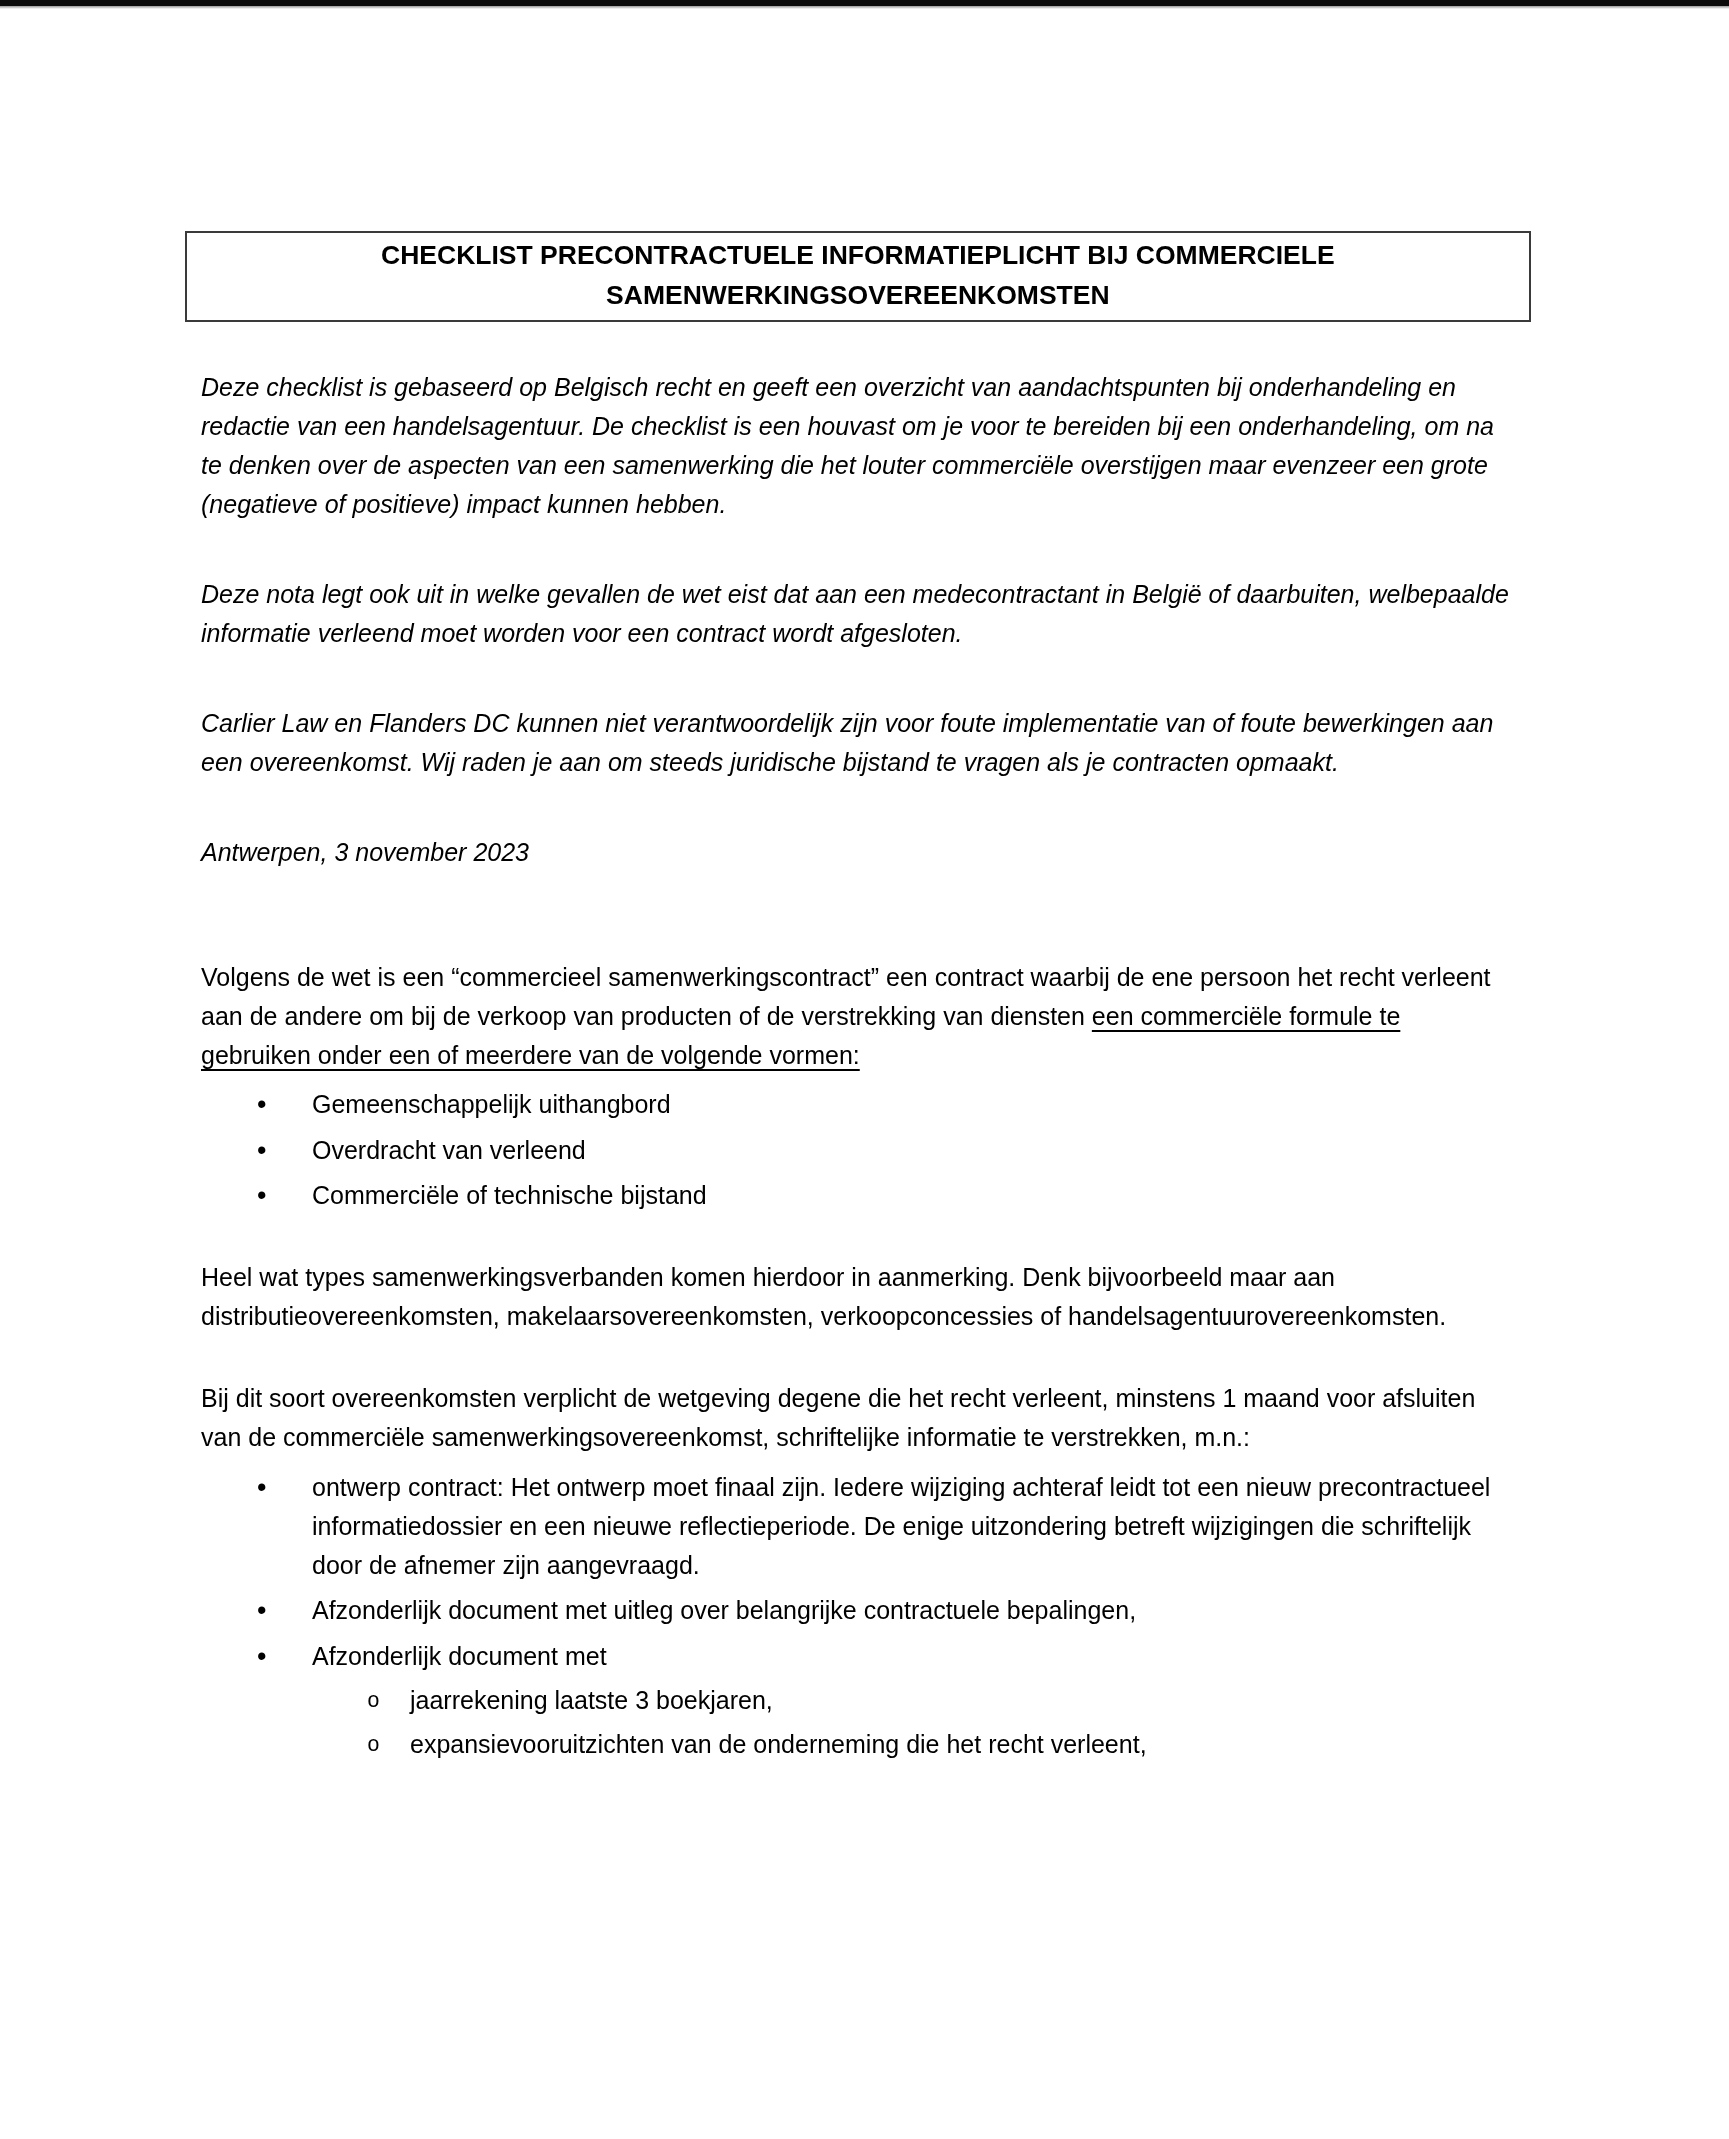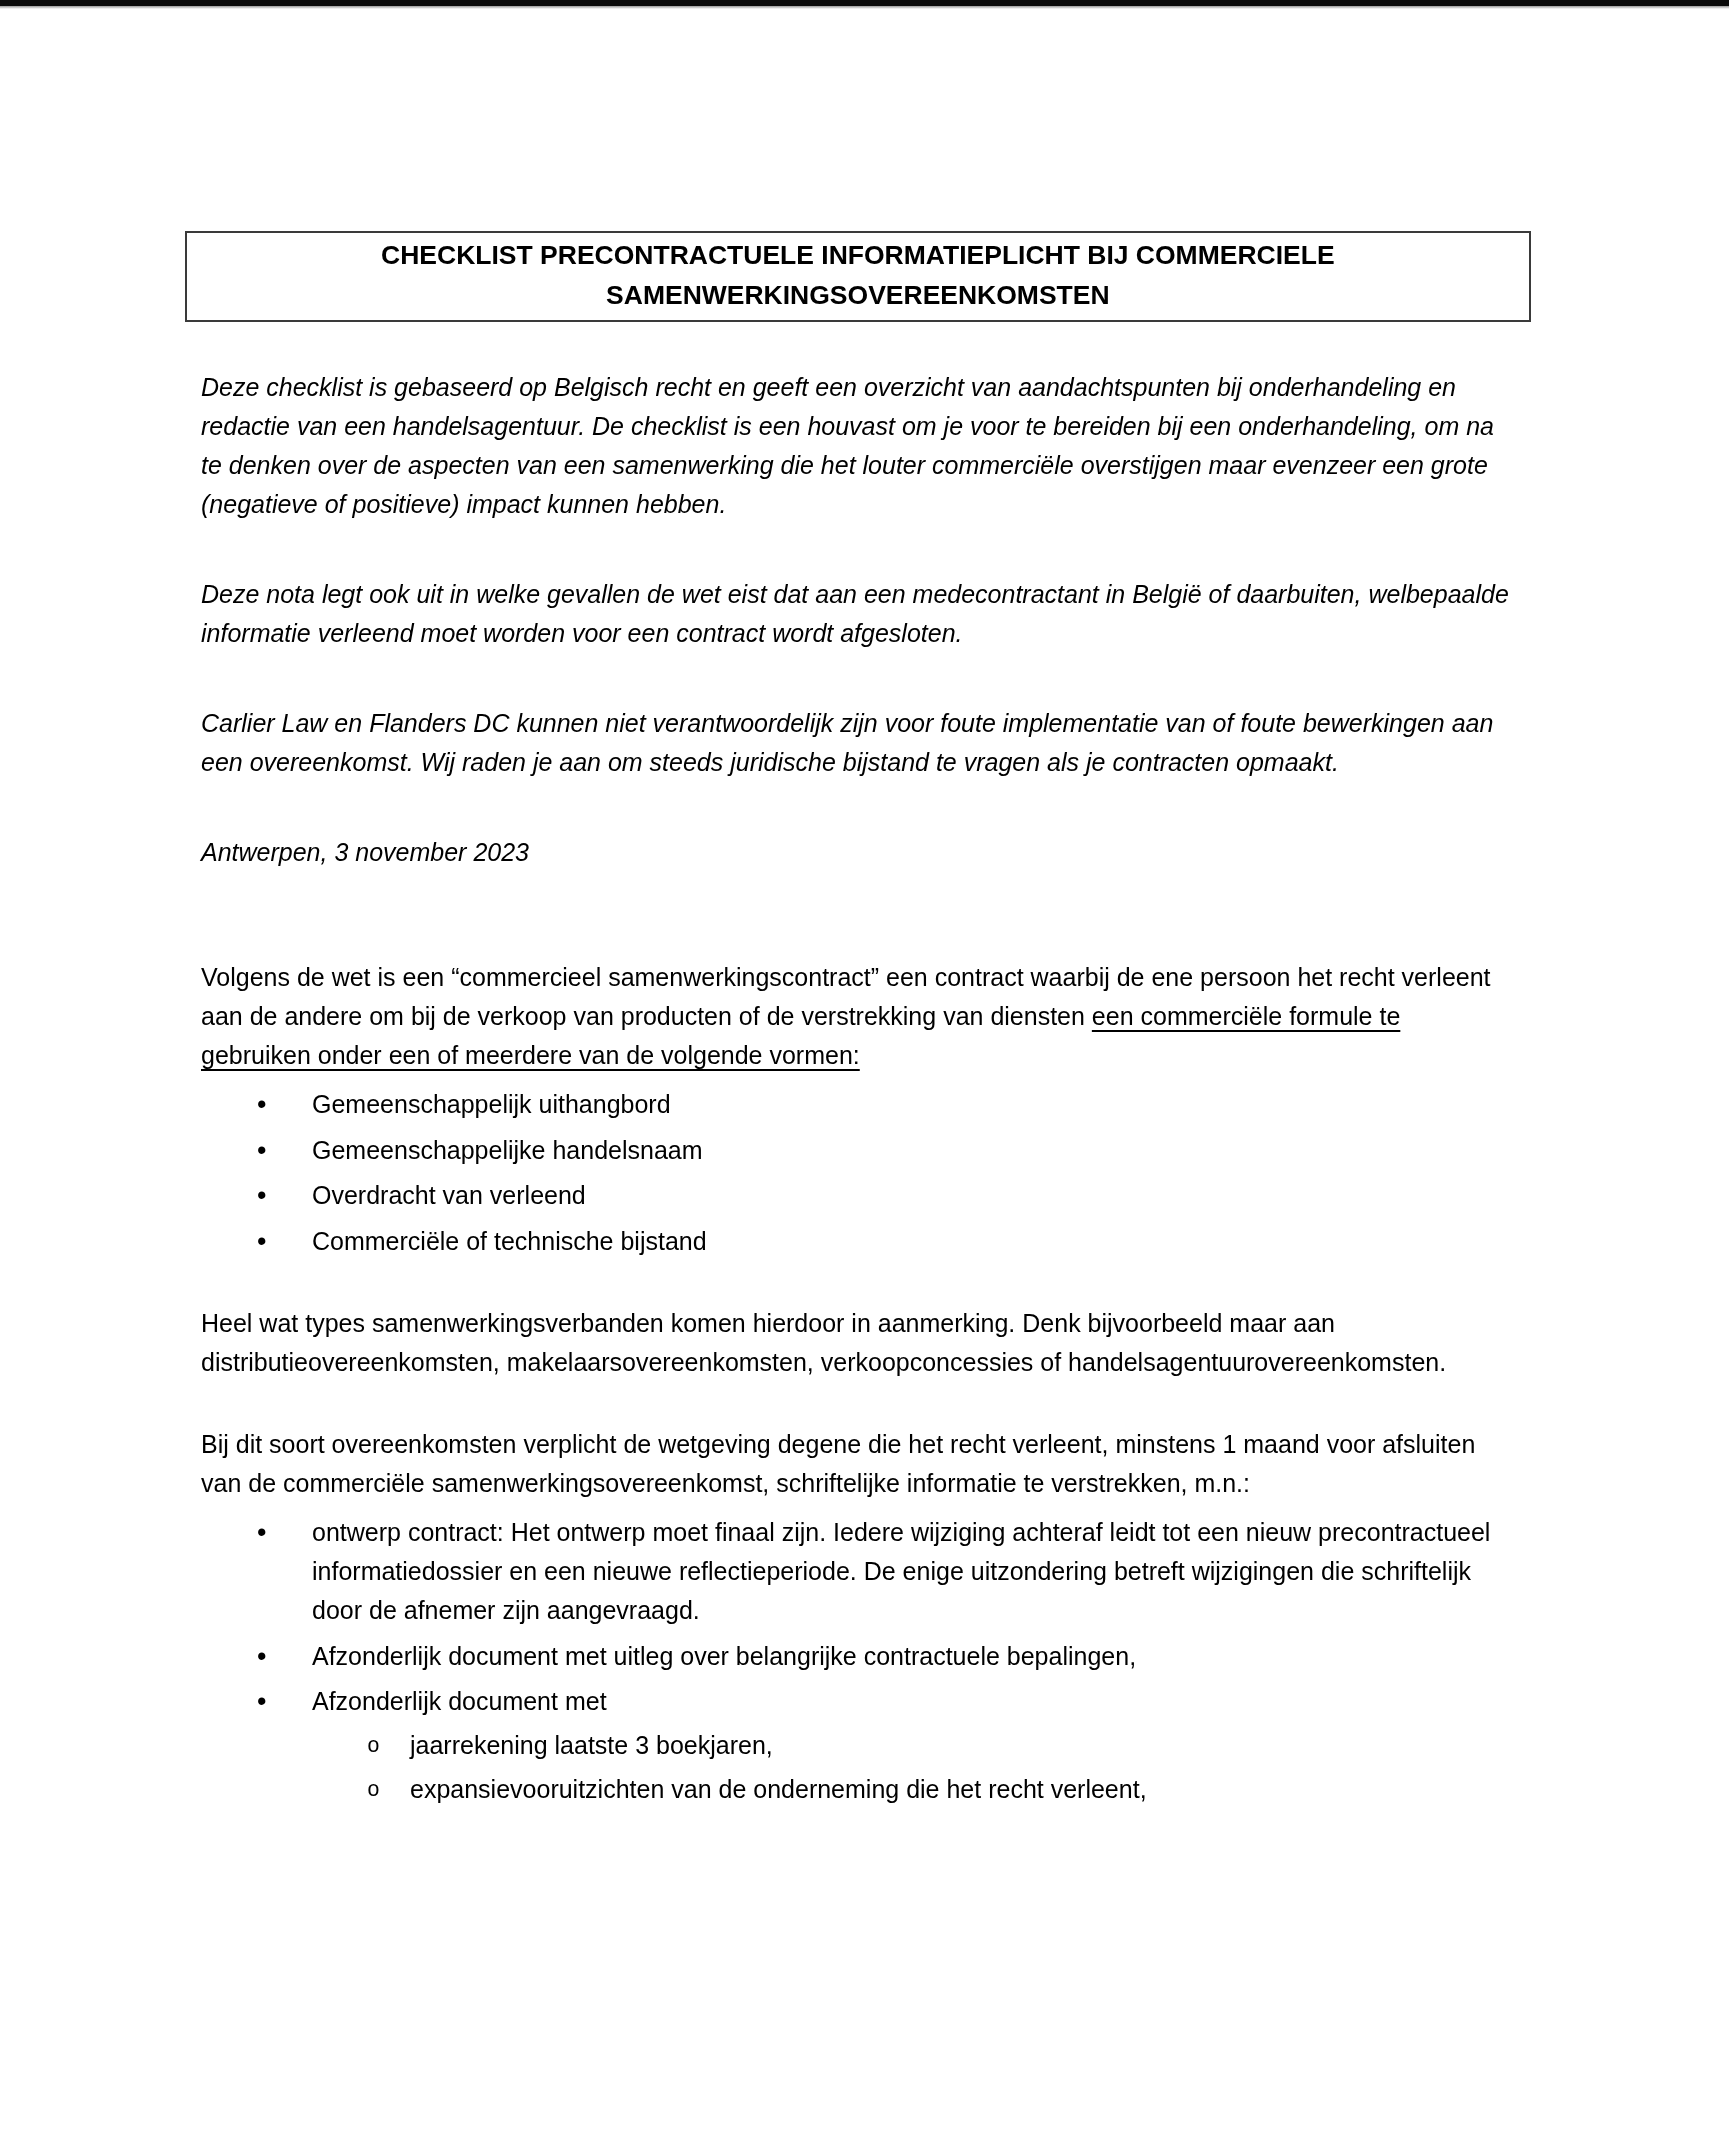--- a/index.html
+++ b/index.html
@@ -100,21 +100,20 @@
     <p class="para italic">Deze checklist is gebaseerd op Belgisch recht en geeft een overzicht van aandachtspunten bij onderhandeling en redactie van een handelsagentuur. De checklist is een houvast om je voor te bereiden bij een onderhandeling, om na te denken over de aspecten van een samenwerking die het louter commerciële overstijgen maar evenzeer een grote (negatieve of positieve) impact kunnen hebben.</p>
     <p class="para italic">Deze nota legt ook uit in welke gevallen de wet eist dat aan een medecontractant in België of daarbuiten, welbepaalde informatie verleend moet worden voor een contract wordt afgesloten.</p>
     <p class="para italic">Carlier Law en Flanders DC kunnen niet verantwoordelijk zijn voor foute implementatie van of foute bewerkingen aan een overeenkomst. Wij raden je aan om steeds juridische bijstand te vragen als je contracten opmaakt.</p>
 
     <p class="dateline italic">Antwerpen, 3 november 2023</p>
 
     <p class="definition"><span>Volgens de wet is een “commercieel samenwerkingscontract” een contract waarbij de ene persoon het recht verleent aan de andere om bij de verkoop van producten of de verstrekking van diensten </span><span class="underlined">een commerciële formule te gebruiken onder een of meerdere van de volgende vormen:</span></p>
 
     <ul class="bullet-list">
       <li>Gemeenschappelijk uithangbord</li>
-      <li>Gemeenschappelijke handelsnaam</li>
       <li>Overdracht van verleend</li>
       <li>Commerciële of technische bijstand</li>
     </ul>
 
     <p class="para tight">Heel wat types samenwerkingsverbanden komen hierdoor in aanmerking. Denk bijvoorbeeld maar aan distributieovereenkomsten, makelaarsovereenkomsten, verkoopconcessies of handelsagentuurovereenkomsten.</p>
 
     <p class="definition">Bij dit soort overeenkomsten verplicht de wetgeving degene die het recht verleent, minstens 1 maand voor afsluiten van de commerciële samenwerkingsovereenkomst, schriftelijke informatie te verstrekken, m.n.:</p>
 
     <ul class="bullet-list">
       <li>

